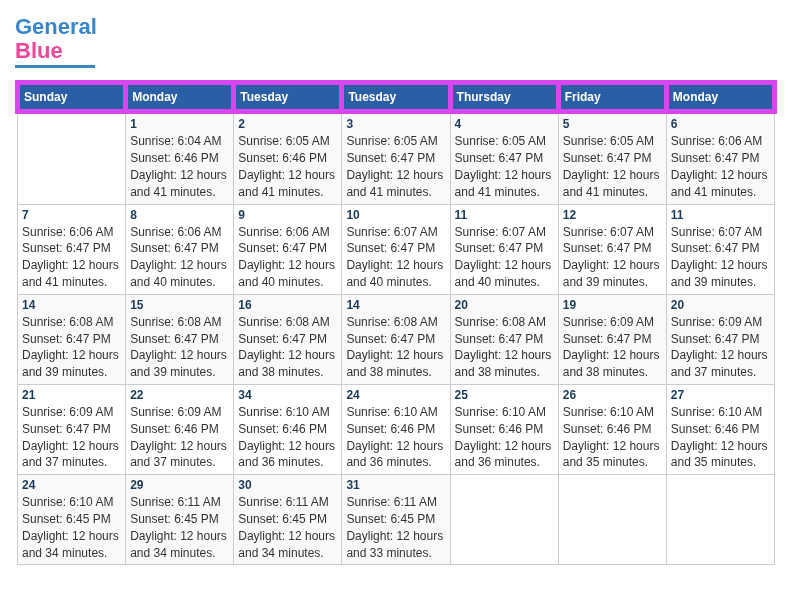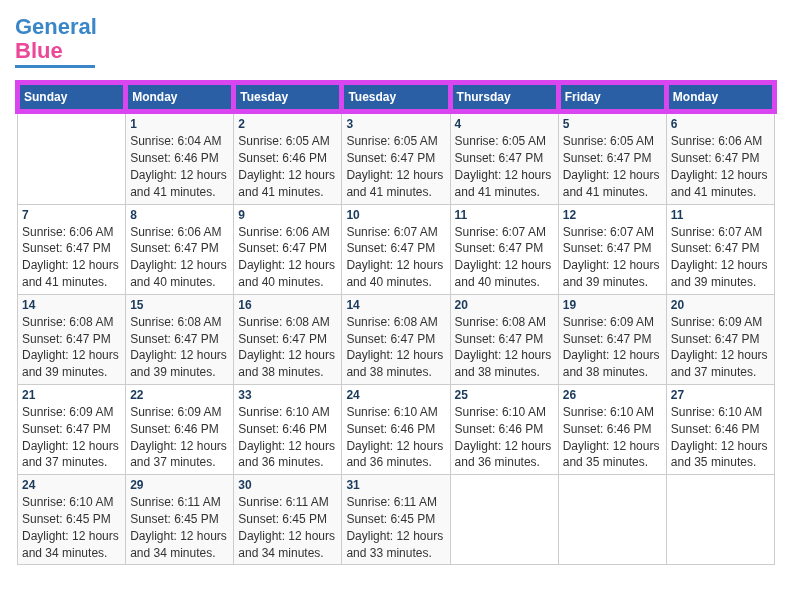--- a/index.html
+++ b/index.html
@@ -215,21 +215,21 @@
         <tr>
           <td>
             <span class="day-number">21</span>
             <div class="day-info">Sunrise: 6:09 AM<br>Sunset: 6:47 PM<br>Daylight: 12 hours<br>and 37 minutes.</div>
           </td>
           <td>
             <span class="day-number">22</span>
             <div class="day-info">Sunrise: 6:09 AM<br>Sunset: 6:46 PM<br>Daylight: 12 hours<br>and 37 minutes.</div>
           </td>
           <td>
-            <span class="day-number">33</span>
+            <span class="day-number">34</span>
             <div class="day-info">Sunrise: 6:10 AM<br>Sunset: 6:46 PM<br>Daylight: 12 hours<br>and 36 minutes.</div>
           </td>
           <td>
             <span class="day-number">24</span>
             <div class="day-info">Sunrise: 6:10 AM<br>Sunset: 6:46 PM<br>Daylight: 12 hours<br>and 36 minutes.</div>
           </td>
           <td>
             <span class="day-number">25</span>
             <div class="day-info">Sunrise: 6:10 AM<br>Sunset: 6:46 PM<br>Daylight: 12 hours<br>and 36 minutes.</div>
           </td>

